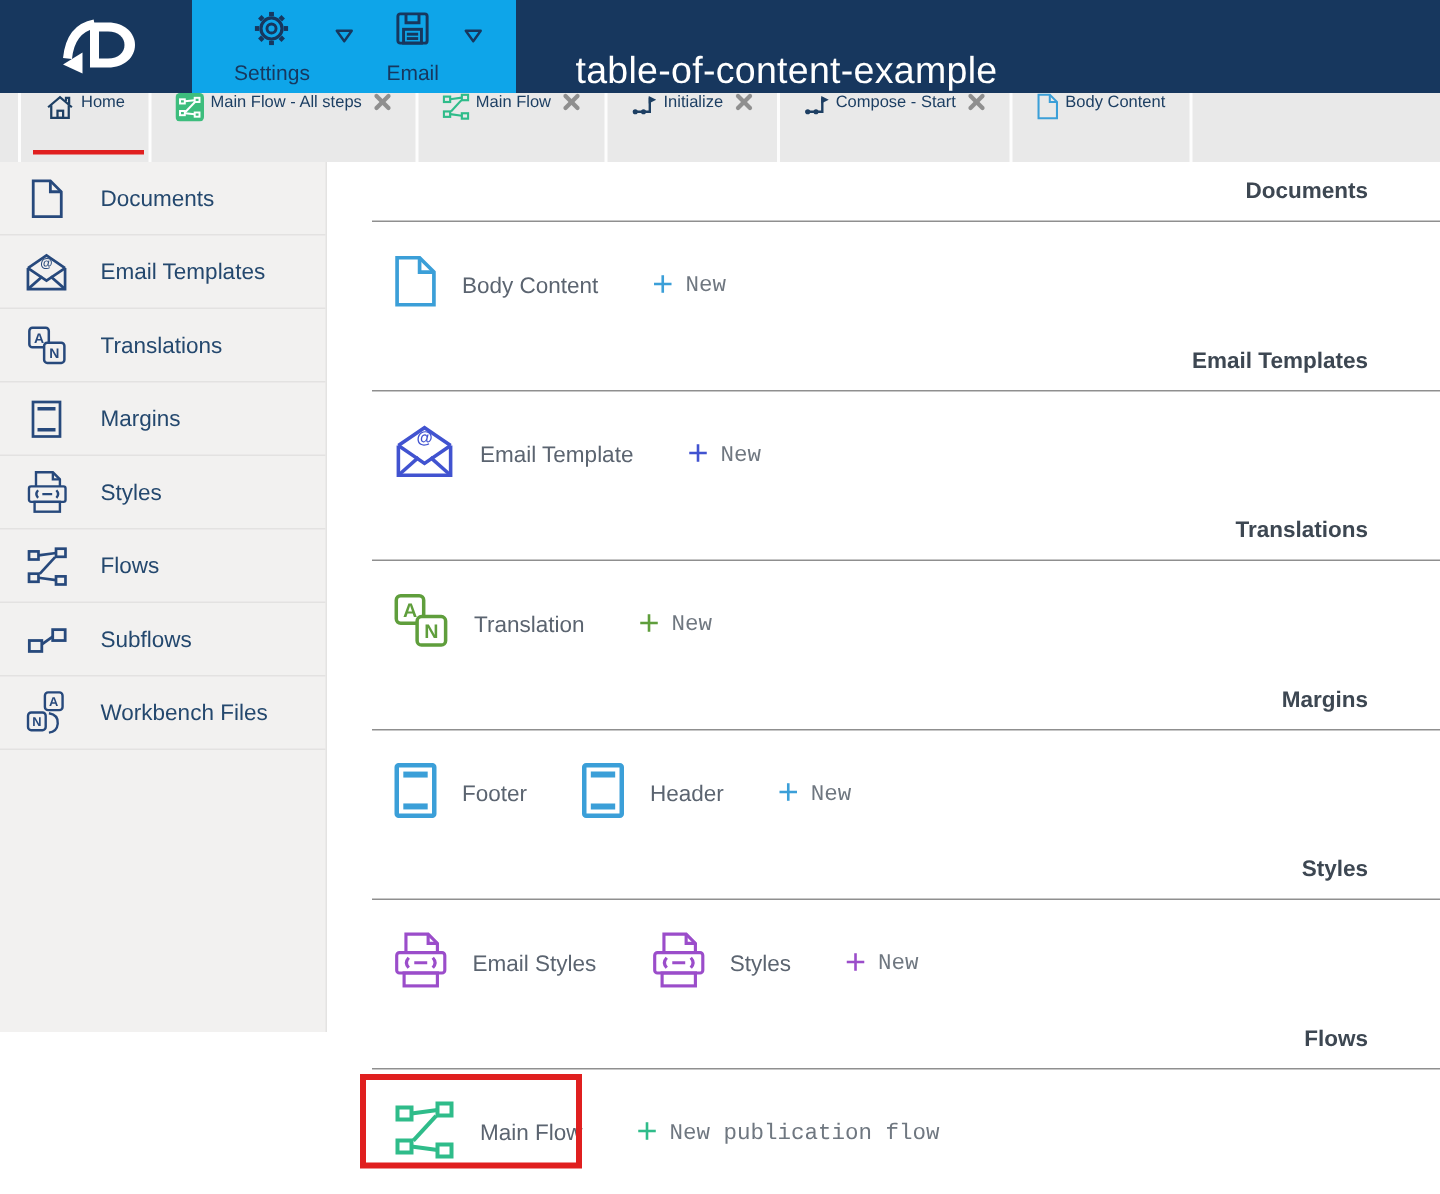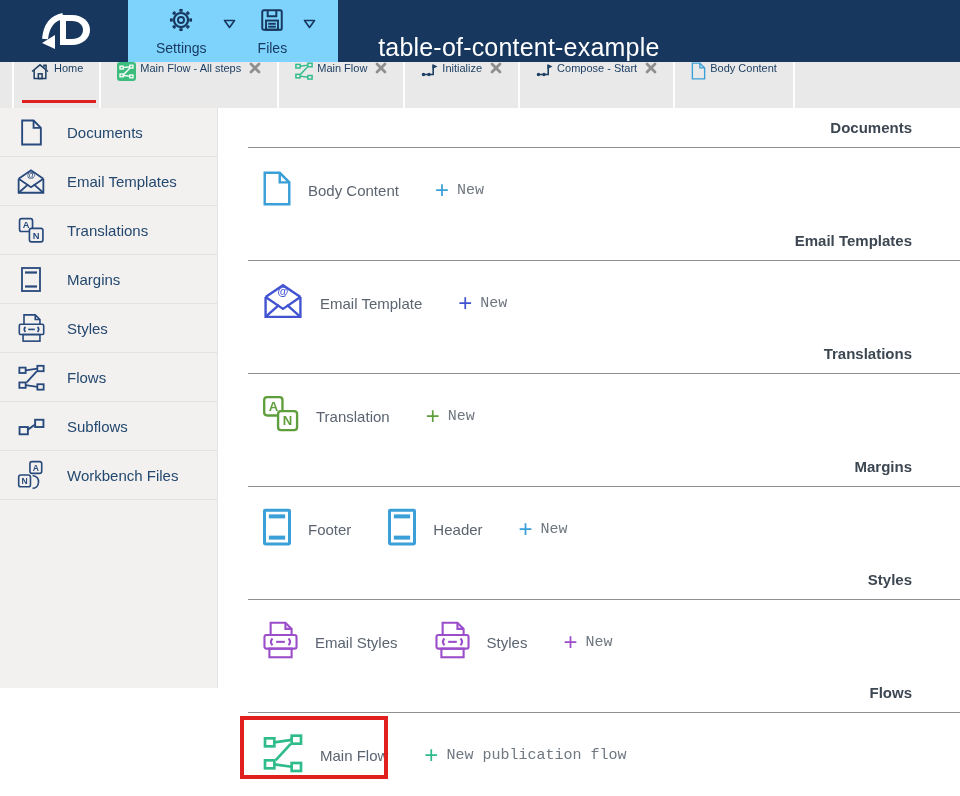--- a/index.html
+++ b/index.html
@@ -2,21 +2,21 @@
 <html><head>
 <meta charset="utf-8">
 <style>
   * { box-sizing: border-box; margin: 0; padding: 0; }
   html,body { width: 960px; height: 796px; overflow: hidden; }
   body { font-family: "Liberation Sans", sans-serif; background: #fff; position: relative; }
 
   
   .topbar { height: 62px; background: #17375e; display: flex; align-items: stretch; }
   .logo { width: 128px; display: flex; align-items: center; justify-content: center; }
-  .toolbar { background: #7dd3fc; display: flex; align-items: stretch; padding: 0 14px; }
+  .toolbar { background: #0ea5e9; display: flex; align-items: stretch; padding: 0 14px; }
   .tool-btn { display: flex; flex-direction: column; align-items: center; justify-content: center;
               padding: 4px 14px; color: #17375e; cursor: pointer; }
   .tool-btn .lbl { font-size: 14px; margin-top: 3px; }
   .tool-group { display: flex; align-items: stretch; }
   .drop-arrow { display: flex; align-items: center; padding: 0 8px 14px 2px; color: #17375e; cursor: pointer; }
   .titlebar { flex: 1; display: flex; align-items: flex-end; padding-left: 40px; }
   .app-title { color: #fff; font-size: 25px; font-weight: 400; letter-spacing: .2px; }
 
   
   .tabbar { height: 46px; background: #e9e9e9; display: flex; align-items: stretch; padding-left: 12px; }
@@ -107,21 +107,21 @@
       <div class="tool-btn">
         <span>
           <svg width="26" height="26" viewBox="0 0 24 24" fill="none" stroke="currentColor" stroke-width="1.8">
             <rect x="3" y="3" width="18" height="18" rx="1.5"></rect>
             <path d="M8 3 v5.5 h8 V3"></path>
             <rect x="6.5" y="12.5" width="11" height="8.5"></rect>
             <line x1="8.5" y1="15.5" x2="15.5" y2="15.5"></line>
             <line x1="8.5" y1="18.2" x2="15.5" y2="18.2"></line>
           </svg>
         </span>
-        <span class="lbl">Files</span>
+        <span class="lbl">Email</span>
       </div>
       <div class="drop-arrow">
         <svg width="13" height="10" viewBox="0 0 13 10" fill="none" stroke="currentColor">
           <path d="M1.5 1.5 H11.5 L6.5 8.5 Z" stroke-width="1.6" stroke-linejoin="round"></path>
         </svg>
       </div>
     </div>
   </div>
   <div class="titlebar">
     <span class="app-title">table-of-content-example</span>

